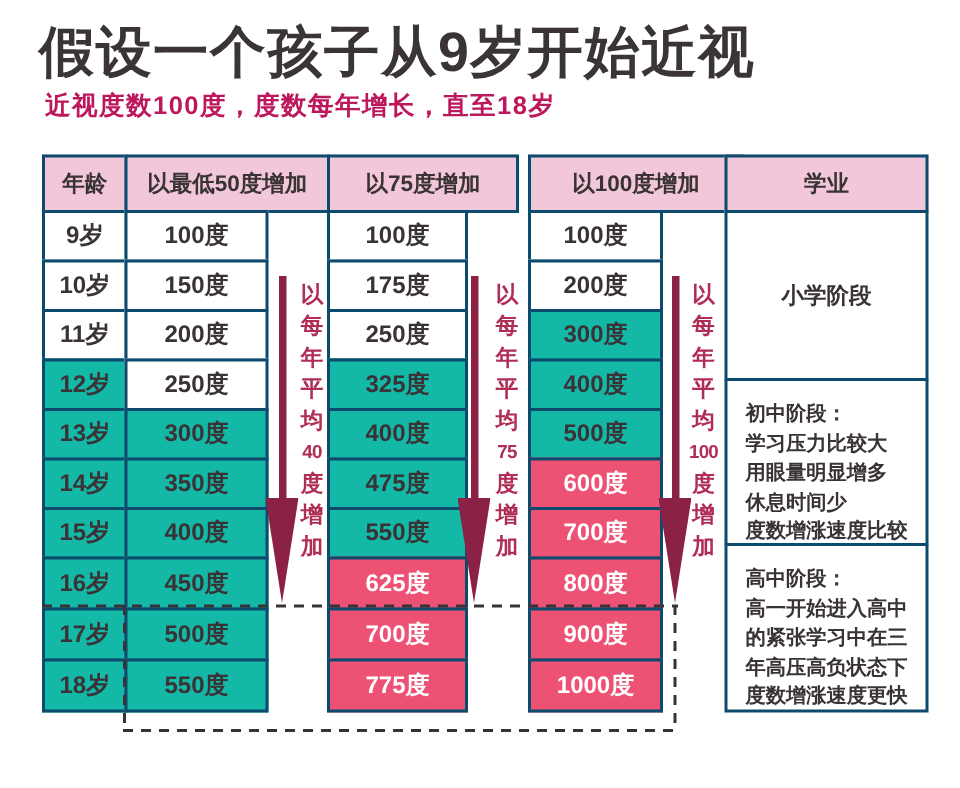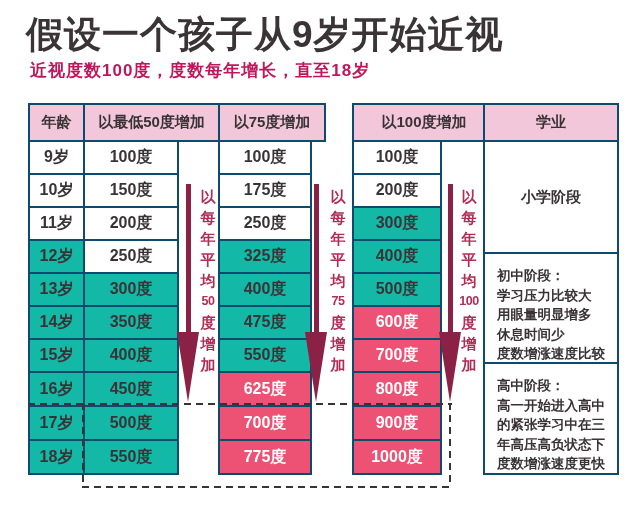--- a/index.html
+++ b/index.html
@@ -14,21 +14,21 @@
   .hdr{background:#f1c7d9;font-size:15px;}
   .tan{background:#14b8a6;}
   .pinkcell{background:#ed5174;color:#ffffff;}
   .c-age{left:28px;width:57px;}
   .c-50{left:83px;width:96px;}
   .c-75{left:218px;width:94px;}
   .c-100{left:352px;width:90px;}
   .c-study{left:483px;width:136px;}
   .hrow{top:103px;height:39px;}
   .h-50{left:83px;width:137px;}
-  .h-75{left:218px;width:108px;}
+  .h-75{left:218px;width:128px;}
   .h-100{left:352px;width:144px;}
   .r0{top:140px;height:35px;} .r1{top:173px;height:35px;} .r2{top:206px;height:35px;}
   .r3{top:239px;height:35px;} .r4{top:272px;height:35px;} .r5{top:305px;height:35px;}
   .r6{top:338px;height:35px;} .r7{top:371px;height:36px;} .r8{top:405px;height:36px;}
   .r9{top:439px;height:36px;}
   .study-box{justify-content:center;align-items:center;font-size:15px;}
   .para{display:block;text-align:left;font-size:13.5px;line-height:19.5px;
         padding:12px 6px 0 12px;white-space:pre-line;font-weight:700;}
   .shaft{position:absolute;width:5px;background:#8b2144;z-index:3;}
   .ahead{position:absolute;width:22px;height:70px;background:#8b2144;z-index:3;
@@ -116,21 +116,21 @@
 <div class="ahead" style="left:305px;top:332px;"></div>
 <div class="shaft" style="left:448px;top:184px;height:150px;"></div>
 <div class="ahead" style="left:439px;top:332px;"></div>
 
 <div class="vtext" style="left:196px;">
     <span>以</span>
     <span>每</span>
     <span>年</span>
     <span>平</span>
     <span>均</span>
-    <span class="num">50</span>
+    <span class="num">40</span>
     <span>度</span>
     <span>增</span>
     <span>加</span>
   </div>
 <div class="vtext" style="left:326px;">
     <span>以</span>
     <span>每</span>
     <span>年</span>
     <span>平</span>
     <span>均</span>

